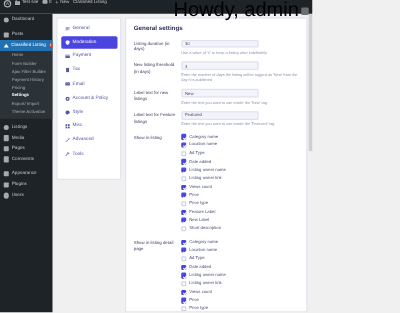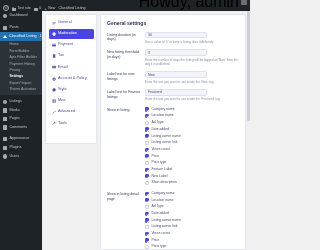--- a/index.html
+++ b/index.html
@@ -10,21 +10,21 @@
     font-family: "Liberation Sans", sans-serif;
   }
 
   #app { position: relative; width: 250px; height: 250px; }
 
   
   .adminbar {
     position: absolute; top: 0; left: 0;
     width: 250px; height: 11px;
     background: #1d2327;
-    display: flex; align-items: flex-end;
+    display: flex; align-items: flex-start;
     padding: 0 3px;
     gap: 3px;
     z-index: 20;
   }
   .ab-item {
     display: flex; align-items: center; gap: 1.5px;
     color: #c3c4c7; font-size: 3.6px; line-height: 1;
     white-space: nowrap;
   }
   .ab-right { margin-left: auto; display: flex; align-items: center; gap: 2px; }

